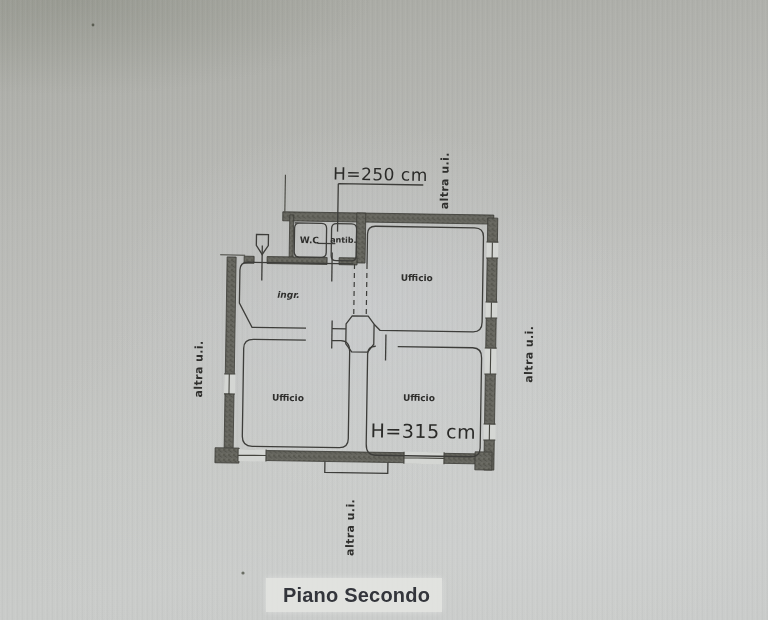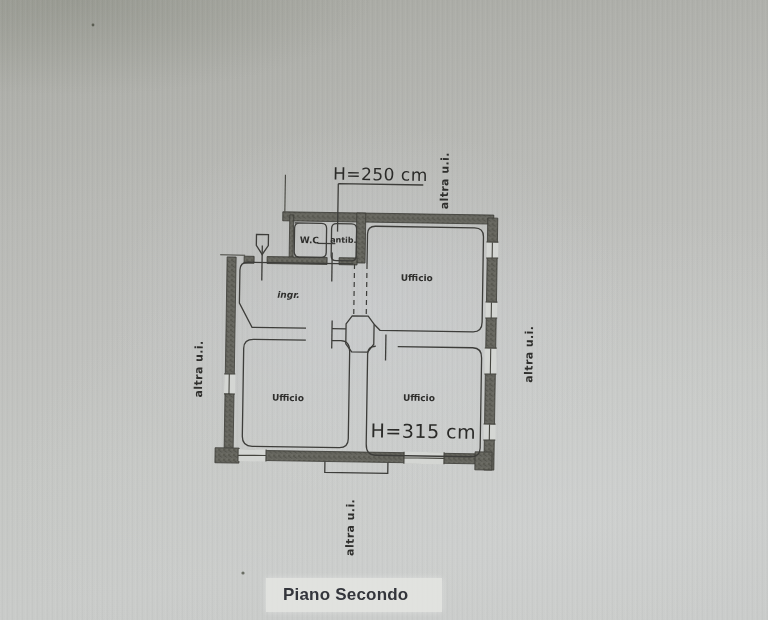--- a/index.html
+++ b/index.html
@@ -30,21 +30,21 @@
   .dim-label-lg{font-size:19px;}
   .adj-label{font-size:11px;font-weight:600;fill:#2f2f2d;letter-spacing:0.4px;}
   .floor-label-box{
     position:absolute;left:266px;top:578px;width:176px;height:34px;
     background:rgba(230,231,227,0.8);
     display:flex;align-items:center;
     box-shadow:0 0 6px rgba(255,255,255,0.35);
   }
   .floor-label-box span{
     margin-left:17px;font-family:"Liberation Sans","DejaVu Sans",sans-serif;
-    font-size:17px;font-weight:700;color:#33353b;letter-spacing:0.2px;
+    font-size:20px;font-weight:700;color:#33353b;letter-spacing:0.2px;
   }
 </style>
 </head>
 <body>
 
 <div class="paper-grain"></div>
 
 <svg width="768" height="620" viewBox="0 0 768 620">
   <defs>
     <pattern id="wallTex" patternUnits="userSpaceOnUse" width="5" height="5">

